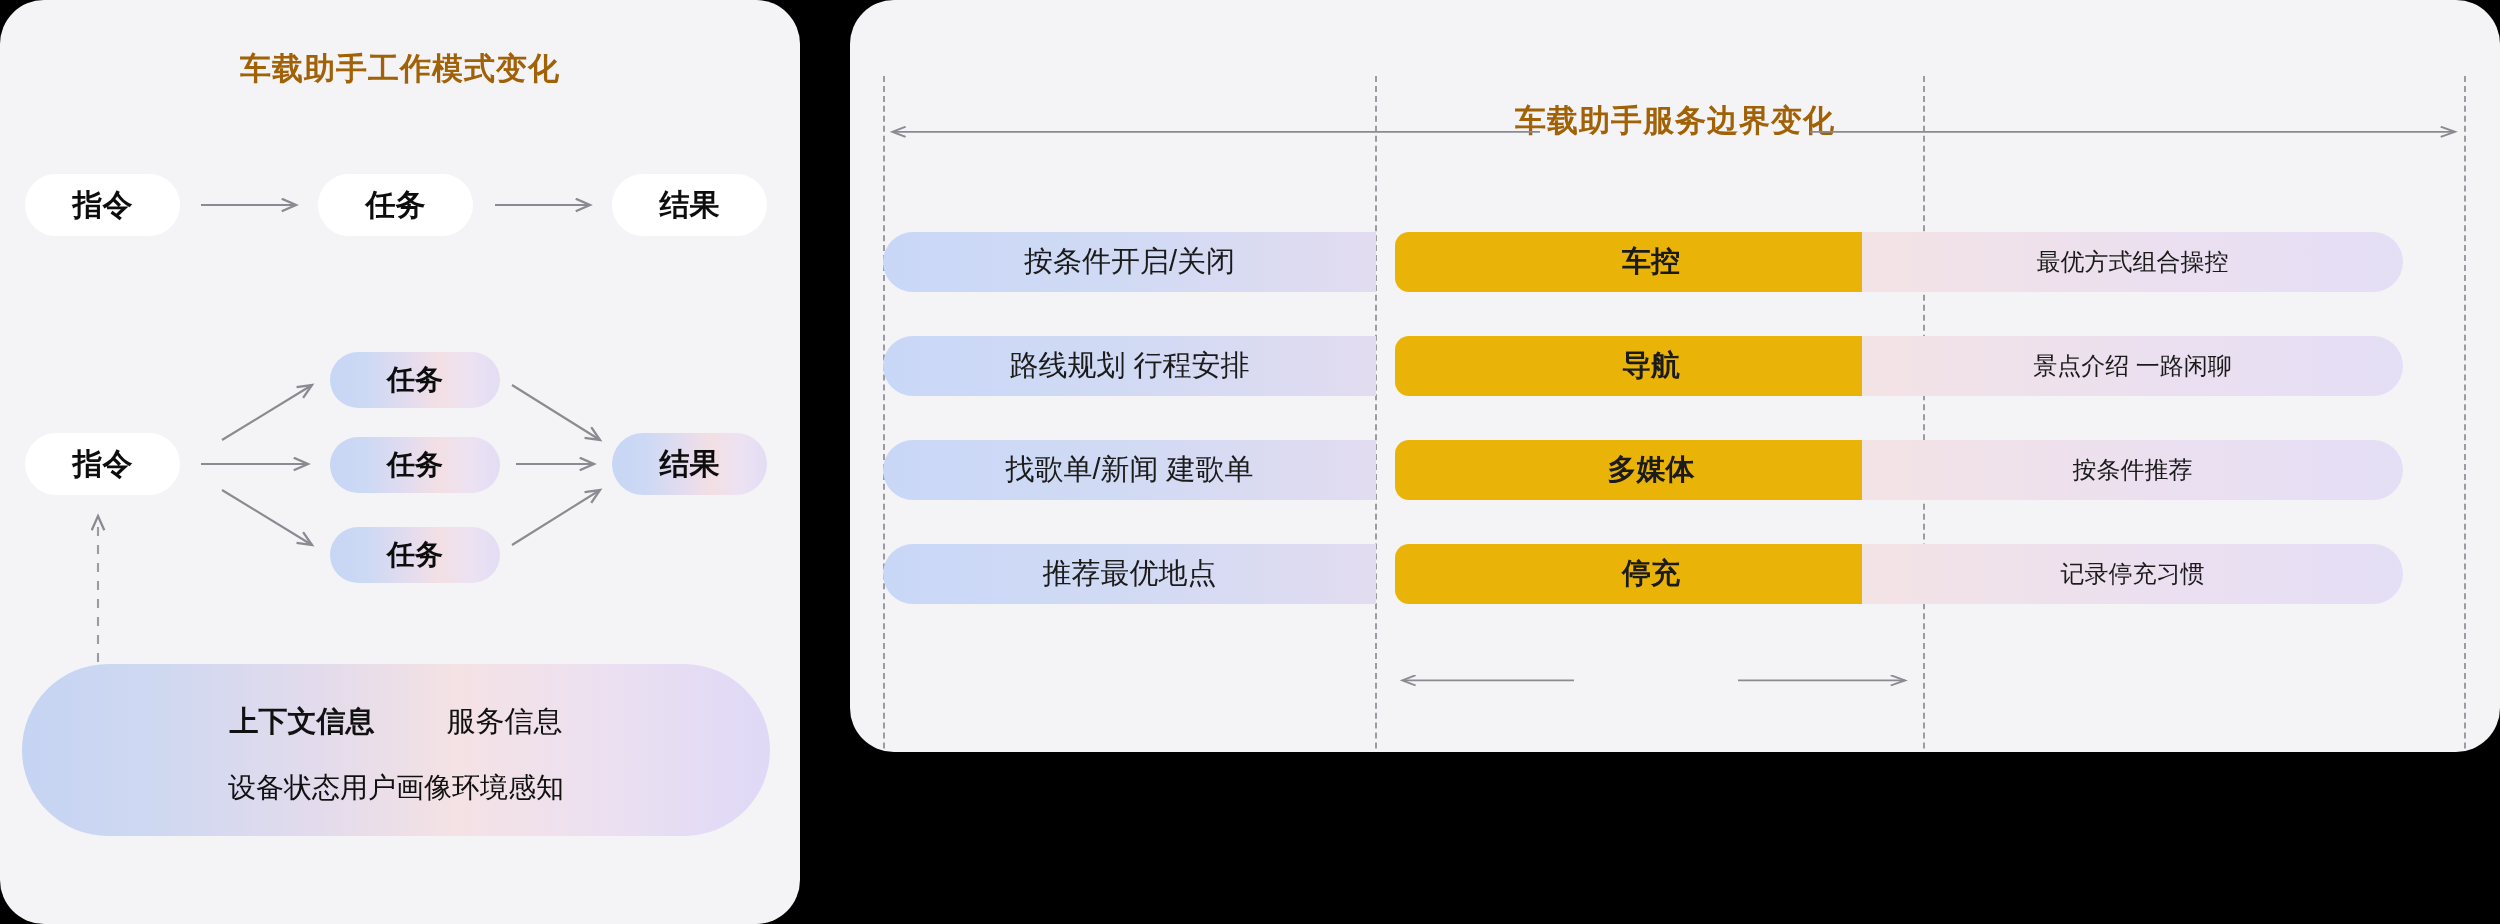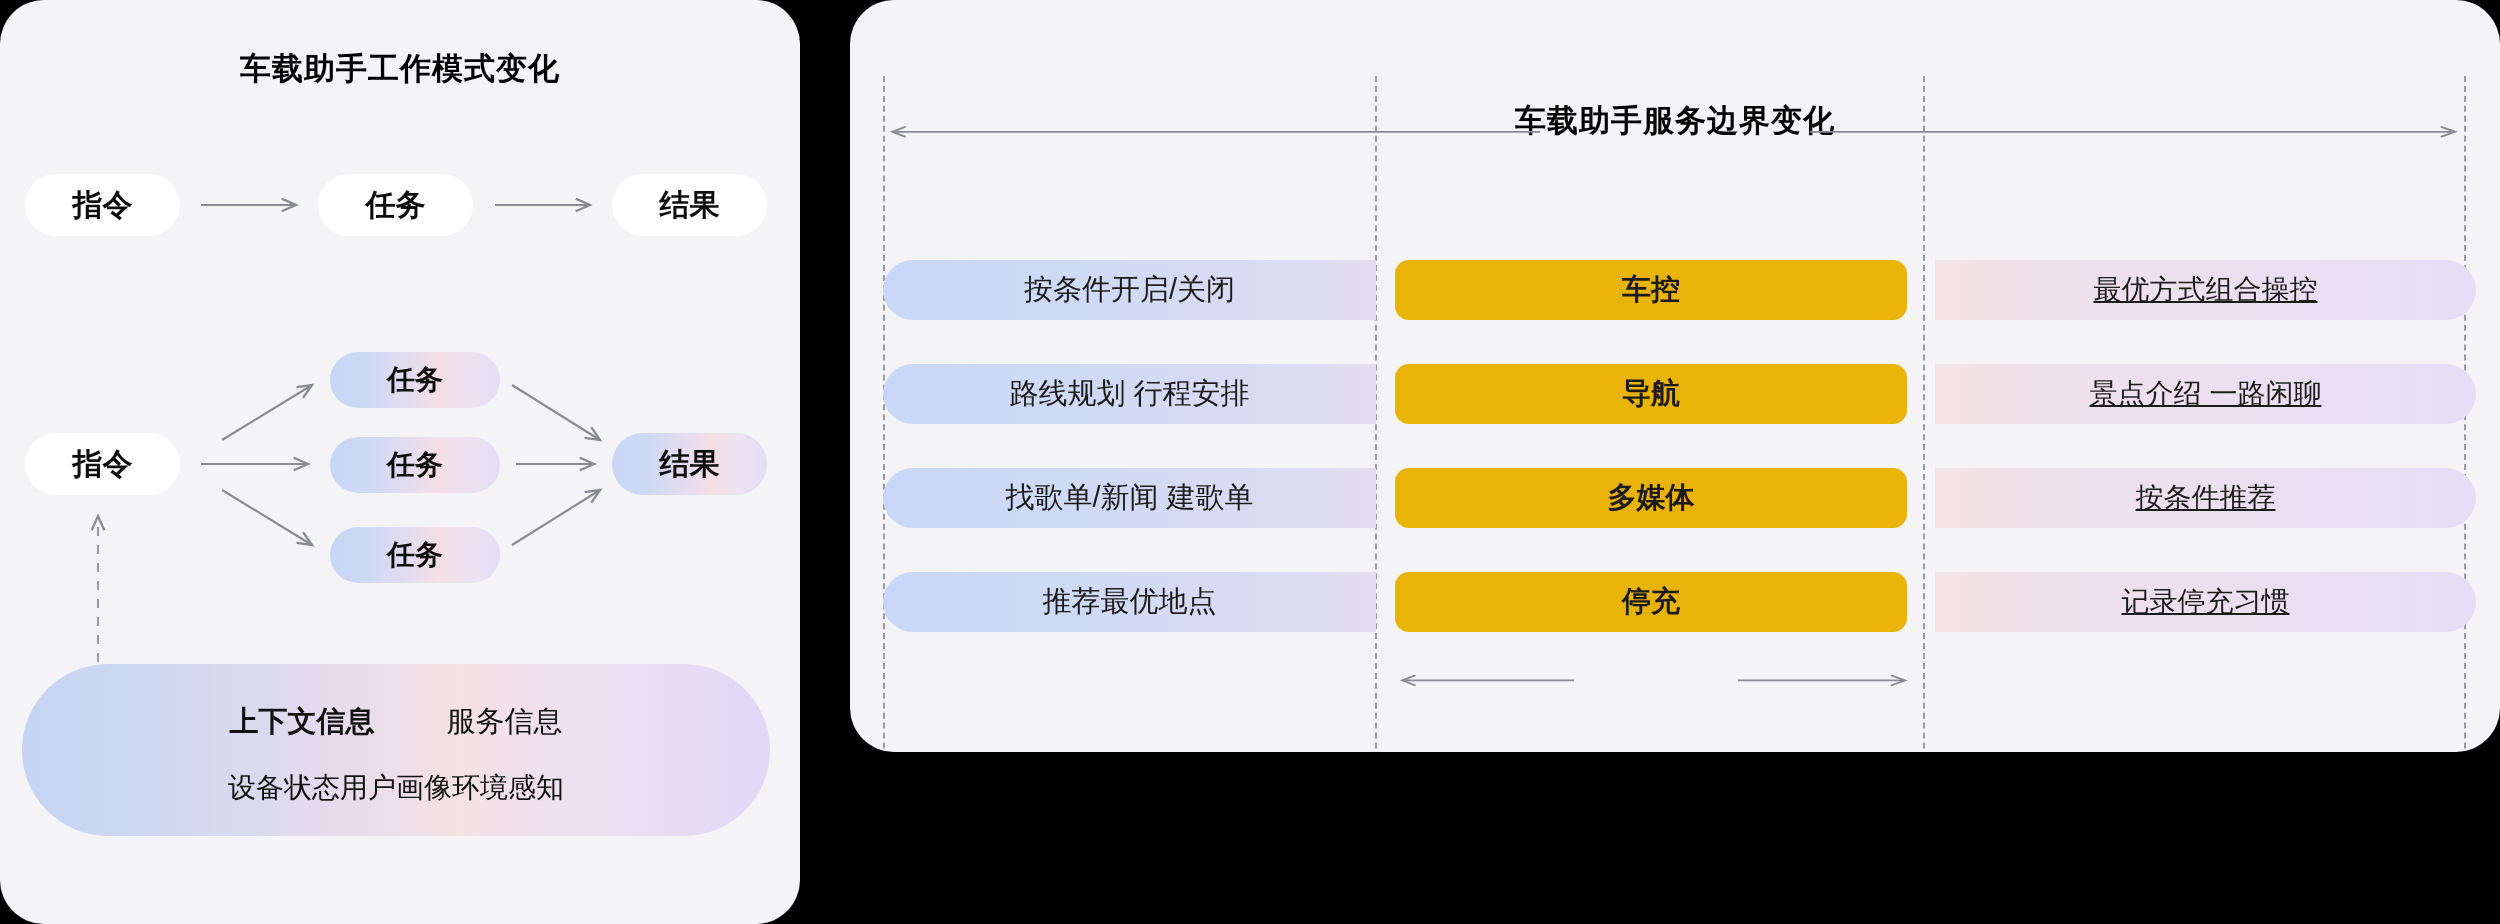--- a/index.html
+++ b/index.html
@@ -29,21 +29,21 @@
     overflow: hidden;
   }
   .panel-left  { width: 800px;  height: 924px; }
   .panel-right { width: 1650px; height: 752px; }
 
   .panel-title {
     position: absolute;
     left: 0; right: 0;
     text-align: center;
     font-weight: bold;
-    color: #000000;
+    color: #a16207;
     letter-spacing: 1px;
   }
   .panel-left .panel-title  { top: 48px;  font-size: 31px; }
   .panel-right .panel-title { top: 100px; font-size: 31px; }
 
   
   .pill {
     position: absolute;
     display: flex;
     align-items: center;
@@ -107,21 +107,21 @@
     top: 76px;
     width: 0;
     height: 772px;
     border-left: 2px dashed #9b9ba3;
   }
   .vline-a { left: 33px;   }
   .vline-b { left: 525px;  }
   .vline-c { left: 1073px; }
   .vline-d { left: 1614px; }
 
-  .rowset { position: absolute; left: 0; top: 0; width: 100%; height: 100%; margin-top: 28px; }
+  .rowset { position: absolute; left: 0; top: 0; width: 100%; height: 100%; }
 
   .seg {
     position: absolute;
     display: flex;
     align-items: center;
     justify-content: center;
     height: 60px;
     white-space: nowrap;
     color: #1b1b1b;
   }
@@ -132,25 +132,24 @@
     background: linear-gradient(90deg, #c9d7f7 0%, #d0daf4 45%, #e2dcf0 100%);
   }
   .seg-mid {
     left: 545px; width: 512px;
     font-size: 29px; font-weight: bold;
     background: #eab308;
     border-radius: 14px;
     height: 60px;
   }
   .seg-right {
-    left: 1085px; width: 541px;
-    font-size: 28px;
+    left: 1012px; width: 541px;
+    font-size: 24px;
     border-radius: 0 32px 32px 0;
     background: linear-gradient(90deg, #f3e3e5 0%, #ece0ef 50%, #e4def6 100%);
-    text-decoration: underline;
   }
 
   .row-1 { top: 232px; }
   .row-2 { top: 336px; }
   .row-3 { top: 440px; }
   .row-4 { top: 544px; }
 
   
   .new-boundary-label {
     position: absolute;

